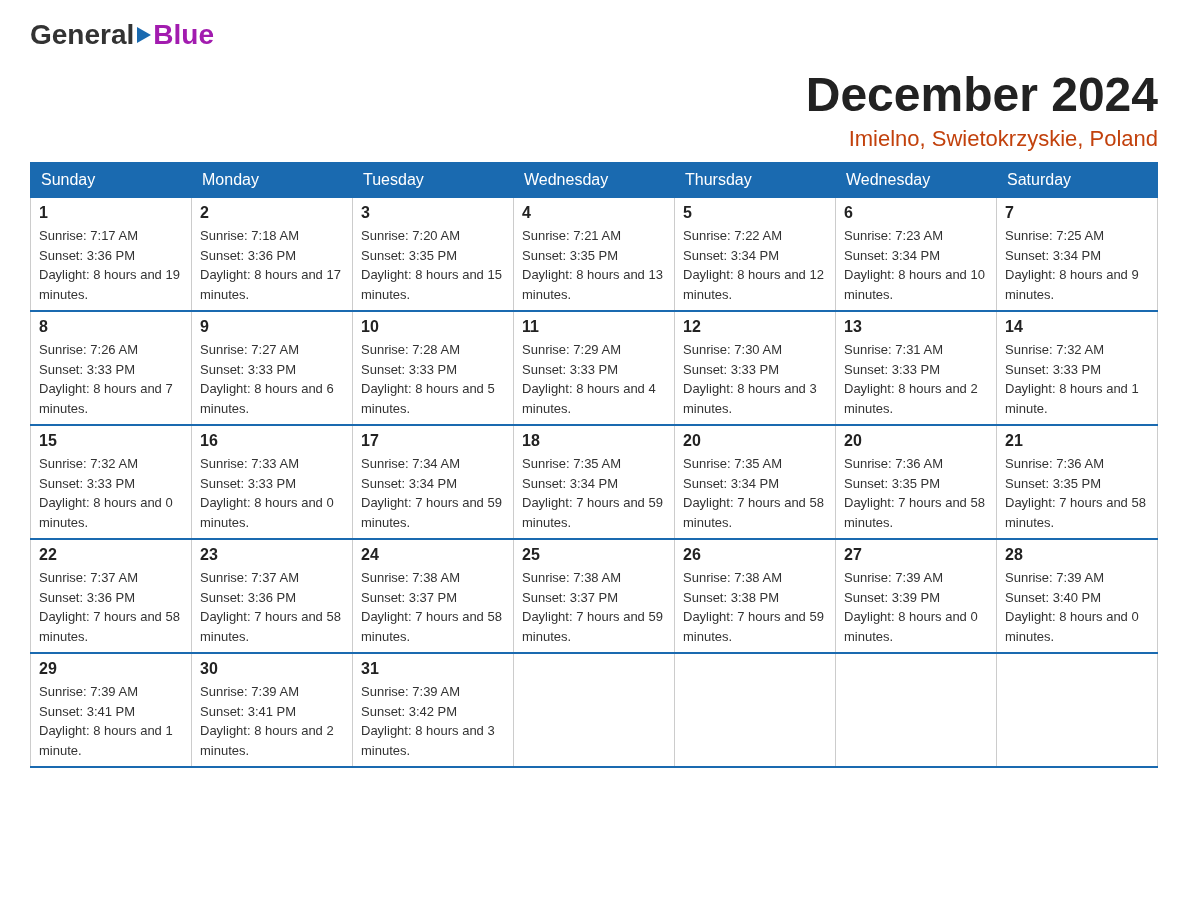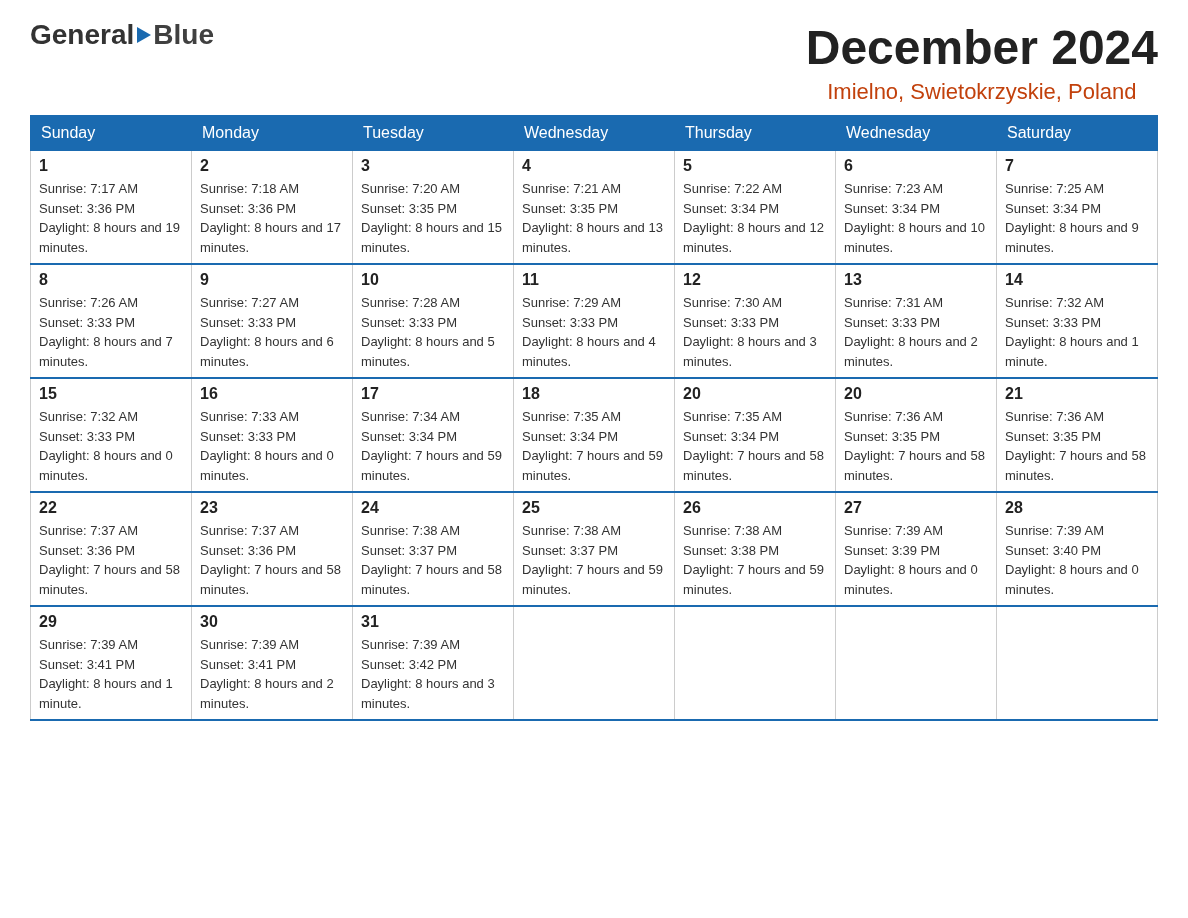--- a/index.html
+++ b/index.html
@@ -22,24 +22,25 @@
       gap: 0;
     }
     .logo-text-general {
       font-size: 28px;
       font-weight: bold;
       color: #333;
     }
     .logo-text-blue {
       font-size: 28px;
       font-weight: bold;
-      color: #404040;
+      color: #a21caf;
     }
     .title-block {
-      text-align: center;
+      text-align: right;
+      margin-top: 47px;
     }
     .calendar-title {
       font-size: 48px;
       font-weight: bold;
       color: #222;
     }
     .calendar-subtitle {
       font-size: 22px;
       color: #c2410c;
       margin-top: 4px;

